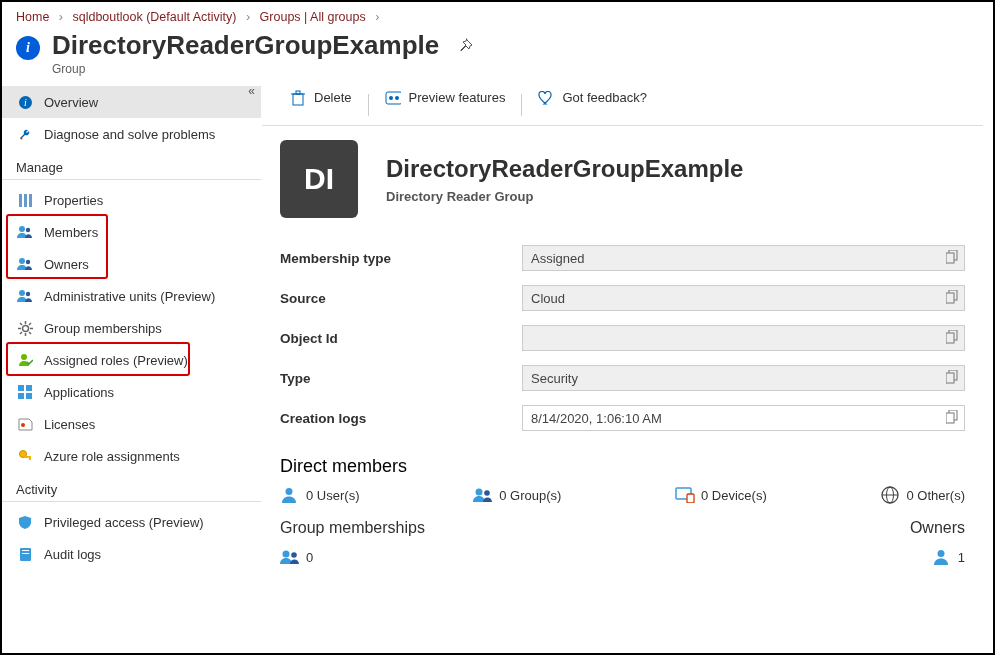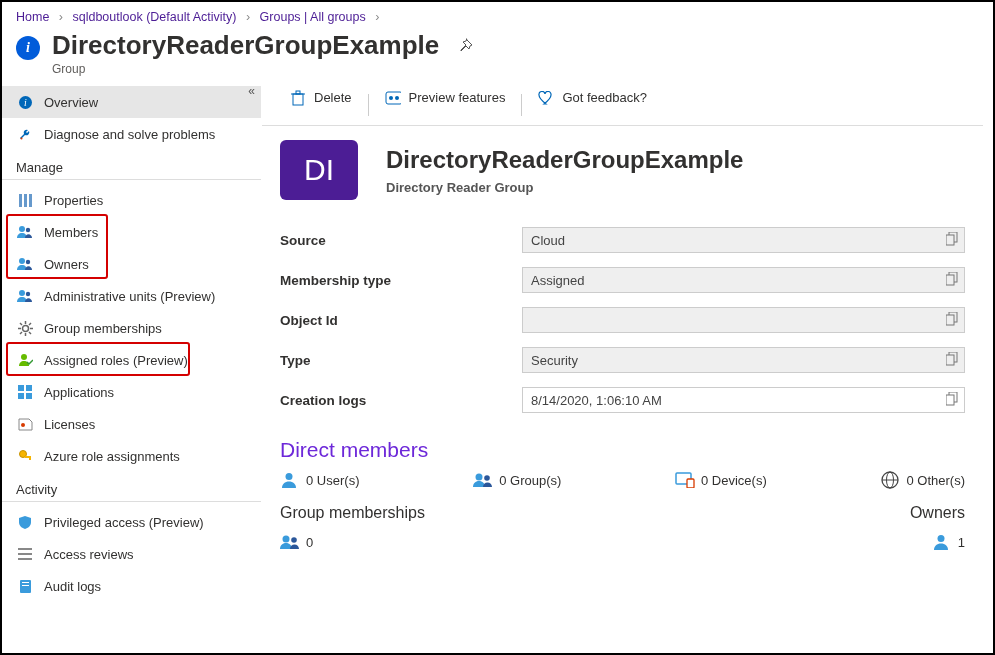--- a/index.html
+++ b/index.html
@@ -1,18 +1,18 @@
 <!DOCTYPE html>
 <html><head>
 <meta charset="utf-8">
 <style>
   * { box-sizing: border-box; }
   html, body { margin:0; padding:0; font-family: "Segoe UI", Arial, sans-serif; font-size:13px; color:#323130; background:#fff; }
   .root { width:995px; height:655px; border:2px solid #000; position:relative; overflow:hidden; }
-  a.bc { color:#4c1d95; text-decoration:none; }
+  a.bc { color:#7f1d1d; text-decoration:none; }
   .breadcrumb { padding:8px 14px 4px 14px; font-size:12.5px; color:#605e5c; }
   .breadcrumb .sep { color:#888; padding:0 6px; }
   .header { padding:2px 14px 8px 14px; display:flex; align-items:flex-start; }
   .info-icon { width:24px; height:24px; border-radius:50%; background:#015cda; color:white; text-align:center; line-height:24px; font-weight:bold; font-family:Georgia,serif; font-style:italic; font-size:14px; margin-top:6px; margin-right:12px; }
   .title-block h1 { margin:0; font-weight:600; font-size:26px; color:#323130; }
   .title-block .sub { color:#605e5c; font-size:12px; margin-top:1px; }
   .pin-icon { margin-left:18px; margin-top:8px; color:#555; }
   .body { display:flex; height:560px; }
   .sidebar { width:260px; border-right:1px solid rgba(204,204,204,0); padding-top:2px; position:relative; }
   .collapse-chevron { position:absolute; top:0; right:6px; color:#555; font-size:12px; }
@@ -20,30 +20,30 @@
   .nav-item.selected { background:#e6e6e6; }
   .nav-item .icon { width:18px; height:18px; margin-right:10px; display:flex; align-items:center; justify-content:center; }
   .section-head { font-size:13px; font-weight:400; color:#323130; padding:10px 14px 4px 14px; border-bottom:1px solid #ddd; margin-bottom:4px; }
   .highlight-box { border:2px solid #d40000; border-radius:3px; position:absolute; pointer-events:none; }
   .content { flex:1; padding:0 10px 0 0; }
   .toolbar { display:flex; align-items:center; height:42px; padding-left:18px; border-bottom:1px solid #ddd; }
   .tool-btn { display:flex; align-items:flex-start; height:30px; padding:0 10px; color:#323130; cursor:pointer; font-size:13px; }
   .tool-btn .ticon { width:16px; height:16px; margin-right:8px; display:flex; align-items:center; justify-content:center; }
   .tool-sep { width:1px; height:22px; background:#ccc; margin:0 6px; }
   .entity-head { display:flex; align-items:center; padding:14px 0 6px 18px; }
-  .avatar { width:78px; height:60px; border-radius:6px; background:#4c1d95; color:#fff; display:flex; align-items:center; justify-content:center; font-size:30px; font-weight:400; margin-right:28px; }
+  .avatar { width:78px; height:78px; border-radius:6px; background:#404040; color:#fff; display:flex; align-items:center; justify-content:center; font-size:30px; font-weight:700; margin-right:28px; }
   .entity-title h2 { margin:0 0 6px 0; font-size:24px; font-weight:600; }
   .entity-title .desc { color:#555; font-size:13px;font-weight:bold; }
   .props { padding:14px 18px 0 18px; }
   .prop-row { display:flex; align-items:center; height:40px; }
   .prop-label { width:242px; font-weight:600; font-size:13.5px; }
   .prop-field { flex:1; height:26px; background:#efefef; border:1px solid #ccc; display:flex; align-items:center; padding:0 8px; font-size:13px; color:#444; position:relative; }
   .prop-field.plain { background:transparent; border:1px solid #ccc; }
   .copy-icon { position:absolute; right:6px; top:4px; color:#666; }
-  .section-title2 { font-size:21px; padding:18px 0 8px 18px; color:#6d28d9; }
+  .section-title2 { font-size:18px; padding:18px 0 8px 18px; color:#000000; }
   .stats-row { display:flex; padding:0 18px; justify-content:space-between; }
   .stat { display:flex; align-items:center; font-size:13px; color:#323130; }
   .stat .sicon { width:20px; height:20px; margin-right:6px; display:flex; align-items:center; justify-content:center; }
   .bottom-row { display:flex; padding:14px 18px 0 18px; justify-content:space-between; }
   svg { display:block; }
 </style>
 </head>
 <body>
 <div class="root">
 
@@ -212,30 +212,20 @@
     <div class="nav-item">
       <span class="icon">
             <svg width="14" height="15">
               <path d="M7 1l6 2v4c0 4-3 6-6 7-3-1-6-3-6-7V3z" fill="#3a9bdc"></path>
             </svg>
           </span>
       <span>Privileged access (Preview)</span>
     </div>
     <div class="nav-item">
       <span class="icon">
-            <svg width="14" height="12">
-              <line x1="0" y1="1" x2="14" y2="1" stroke="#888" stroke-width="2"></line>
-              <line x1="0" y1="6" x2="14" y2="6" stroke="#888" stroke-width="2"></line>
-              <line x1="0" y1="11" x2="14" y2="11" stroke="#888" stroke-width="2"></line>
-            </svg>
-          </span>
-      <span>Access reviews</span>
-    </div>
-    <div class="nav-item">
-      <span class="icon">
             <svg width="13" height="15">
               <rect x="1" y="1" width="11" height="13" rx="1" fill="#3a9bdc"></rect>
               <rect x="3" y="3" width="7" height="1" fill="#fff"></rect>
               <rect x="3" y="6" width="7" height="1" fill="#fff"></rect>
             </svg>
           </span>
       <span>Audit logs</span>
     </div>
   </div>
 
@@ -276,35 +266,35 @@
     <div class="entity-head">
       <div class="avatar">DI</div>
       <div class="entity-title">
         <h2>DirectoryReaderGroupExample</h2>
         <div class="desc">Directory Reader Group</div>
       </div>
     </div>
 
     <div class="props">
       <div class="prop-row">
-        <div class="prop-label">Source</div>
+        <div class="prop-label">Membership type</div>
         <div class="prop-field">
-          <span>Cloud</span>
+          <span>Assigned</span>
           <span class="copy-icon">
                 <svg width="12" height="14">
                   <rect x="3" y="0" width="8" height="10" fill="none" stroke="#777"></rect>
                   <rect x="0" y="3" width="8" height="10" fill="#efefef" stroke="#777"></rect>
                 </svg>
               </span>
         </div>
       </div>
       <div class="prop-row">
-        <div class="prop-label">Membership type</div>
+        <div class="prop-label">Source</div>
         <div class="prop-field">
-          <span>Assigned</span>
+          <span>Cloud</span>
           <span class="copy-icon">
                 <svg width="12" height="14">
                   <rect x="3" y="0" width="8" height="10" fill="none" stroke="#777"></rect>
                   <rect x="0" y="3" width="8" height="10" fill="#efefef" stroke="#777"></rect>
                 </svg>
               </span>
         </div>
       </div>
       <div class="prop-row">
         <div class="prop-label">Object Id</div>

